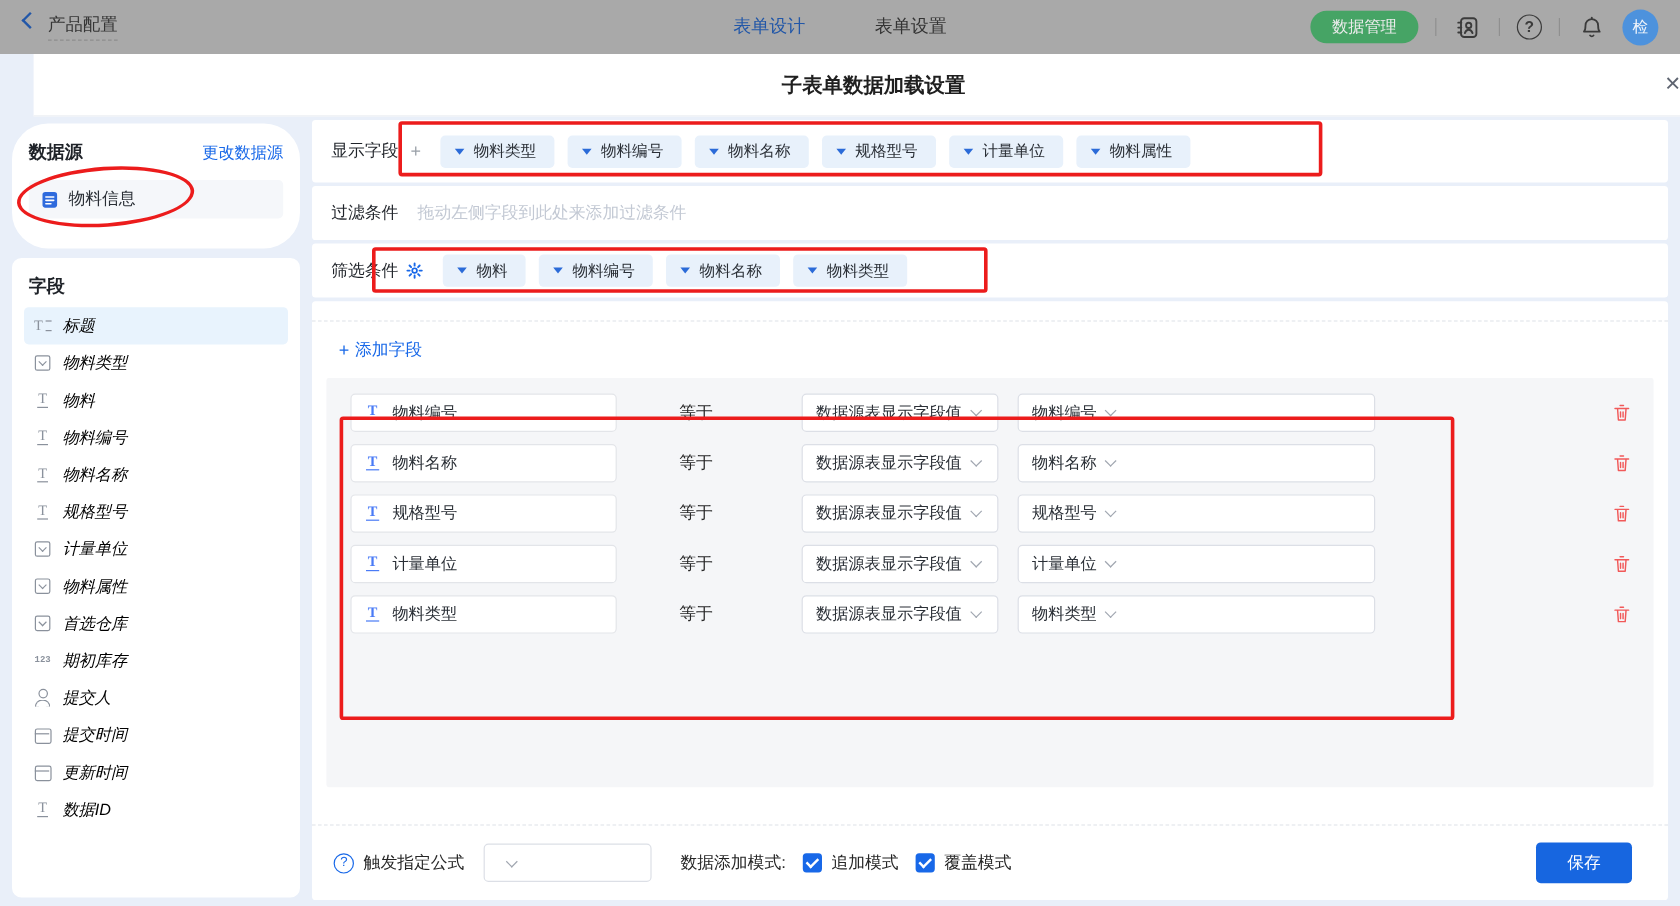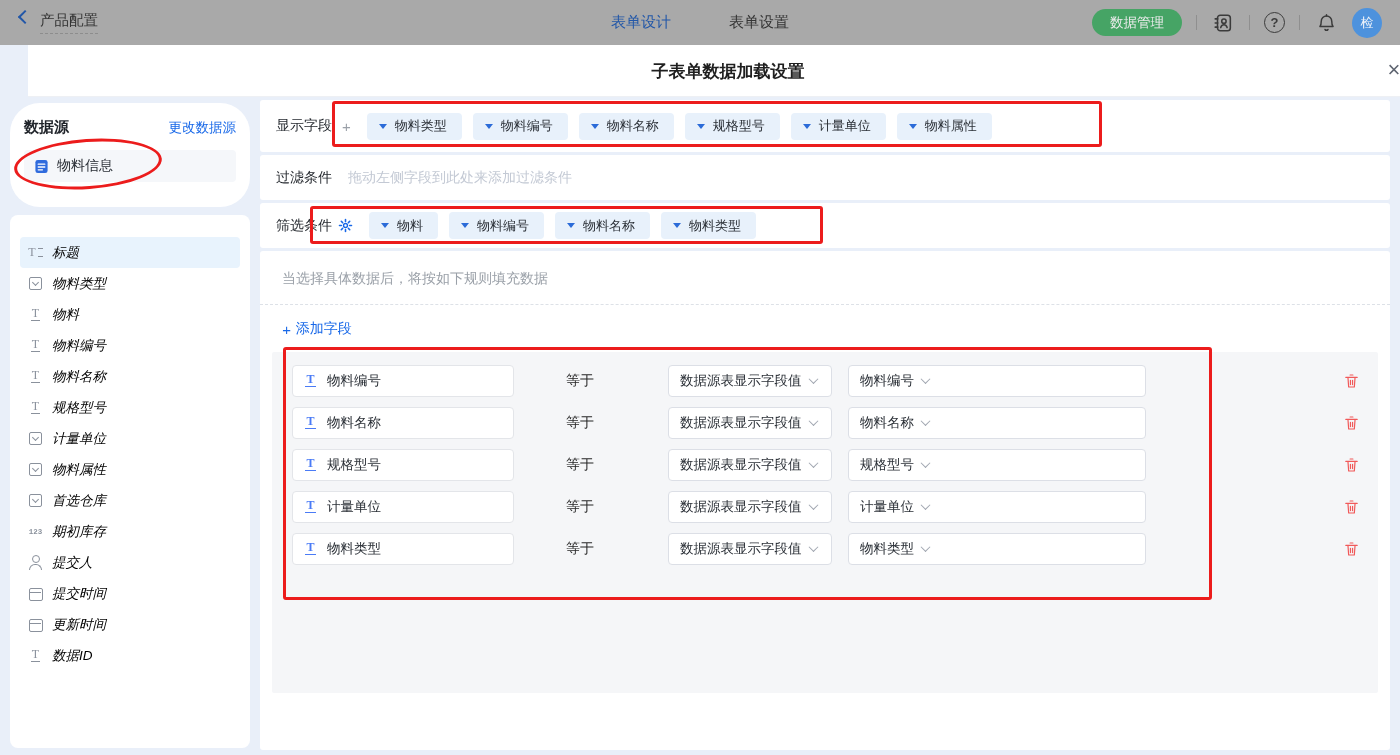--- a/index.html
+++ b/index.html
@@ -162,20 +162,21 @@
     <div class="ds-item">
       <svg width="15" height="15" viewBox="0 0 16 16">
         <rect x="1.5" y="1" width="13" height="14" rx="2.5" fill="#2f6bdd"></rect>
         <path d="M4.5 5.5h7M4.5 8.5h7M4.5 11.5h4.5" stroke="#ffffff" stroke-width="1.4" stroke-linecap="round"></path>
       </svg>
       <span class="ds-item-label">物料信息</span>
     </div>
   </div>
 
   <div class="card fields-card">
+    <div class="fields-title">字段</div>
     <div class="fields-list">
       <div class="field-item selected">
         <span class="fic fic-title"></span>
         <span class="fi-label">标题</span>
       </div>
       <div class="field-item">
         <span class="fic fic-select"></span>
         <span class="fi-label">物料类型</span>
       </div>
       <div class="field-item">
@@ -287,21 +288,20 @@
           <span class="tag-label">物料名称</span>
         </span>
       <span class="tag">
           <i class="tag-caret"></i>
           <span class="tag-label">物料类型</span>
         </span>
     </div>
   </div>
 
   <div class="panel">
-    <div class="hint">当选择具体数据后，将按如下规则填充数据</div>
     <div class="divider-dashed"></div>
     <span class="add-link">
       <i class="plus"></i>
       <span>添加字段</span>
     </span>
 
     <div class="rules-panel">
 
       <div class="rule-row">
         <div class="rule-field">
@@ -404,20 +404,38 @@
         <span class="trash">
           <svg width="17" height="18" viewBox="0 0 24 24" fill="none" stroke="#f15959" stroke-width="1.7" stroke-linecap="round" stroke-linejoin="round">
             <path d="M4 7h16M10 3.5h4M7 7l1 13.5h8L17 7M10.5 11v6M13.5 11v6"></path>
           </svg>
         </span>
       </div>
 
     </div>
 
     
+    <div class="pfooter">
+      <span class="f-help"></span>
+      <span class="f-label">触发指定公式</span>
+      <div class="dd f-select">
+        <span class="dd-label"></span>
+        <i class="dd-chevron"></i>
+      </div>
+      <span class="mode-label">数据添加模式:</span>
+      <span class="mode-item">
+        <span class="checkbox"></span>
+        <span class="mode-text">追加模式</span>
+      </span>
+      <span class="mode-item">
+        <span class="checkbox"></span>
+        <span class="mode-text">覆盖模式</span>
+      </span>
+      <span class="save-btn">保存</span>
+    </div>
   </div>
 
   <div class="anno" style="left:332px; top:101px; width:770px; height:46px;"></div>
   <div class="anno" style="left:310px; top:206px; width:513px; height:38px;"></div>
   <div class="anno" style="left:283px; top:347px; width:929px; height:253px;"></div>
   <div class="anno-ellipse" style="left:14px; top:139px; width:148px; height:50px;"></div>
 
 </div>
 
 </body></html>

